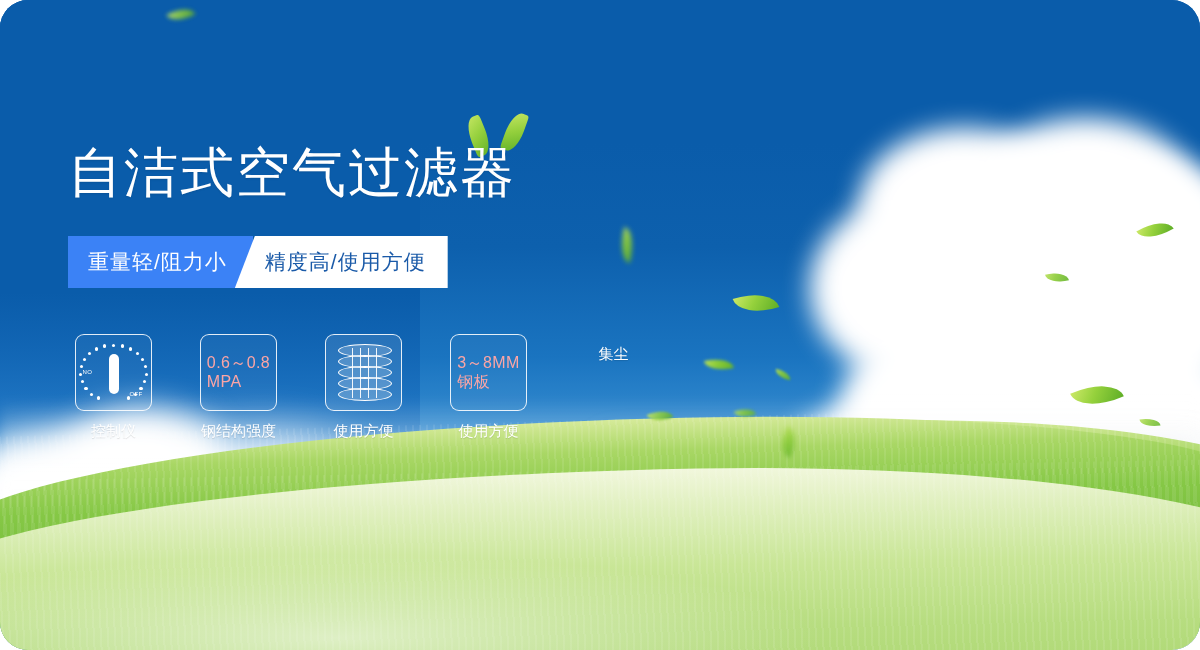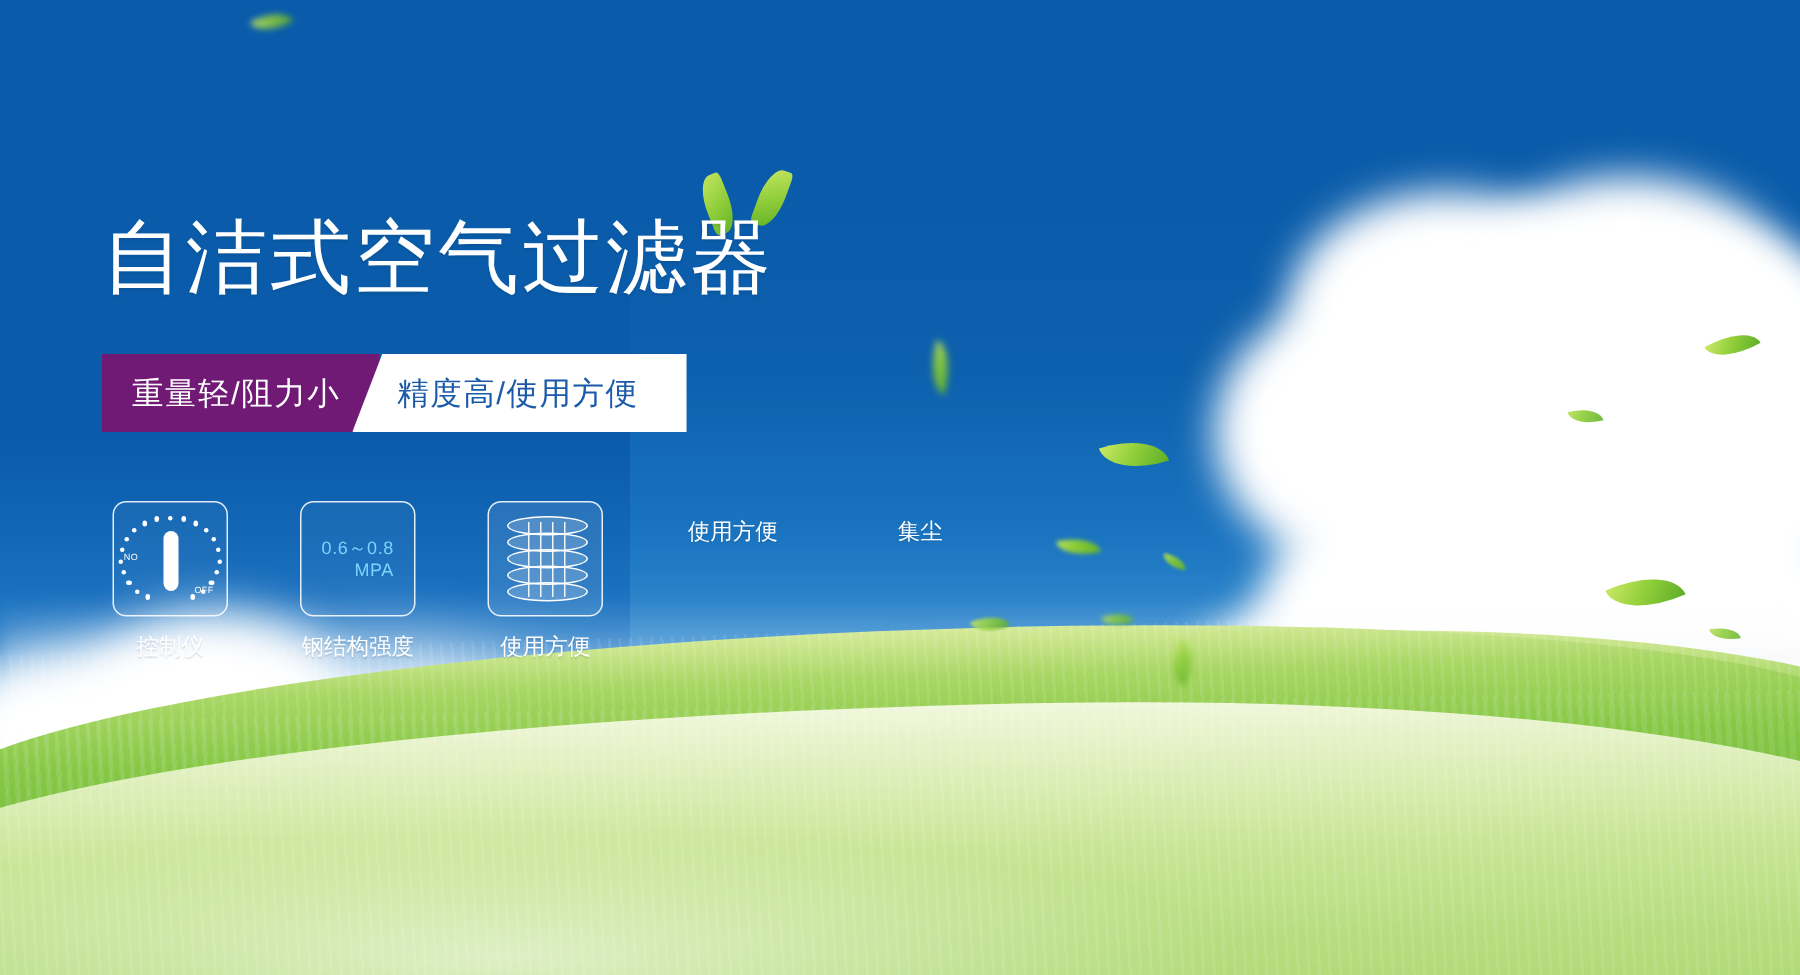--- a/index.html
+++ b/index.html
@@ -3,20 +3,21 @@
 <meta charset="utf-8">
 <style>
   html,body{margin:0;padding:0;background:#fff;}
   body{font-family:"Liberation Sans","DejaVu Sans",sans-serif;}
 
   .banner{
     position:relative;
     width:1200px;height:650px;
     overflow:hidden;
     background:#0a5caa;
+    border-radius:28px;
   }
 
   
   .sky{
     position:absolute;inset:0;
     background:
       linear-gradient(180deg,
         #0a5caa 0%,
         #0a5caa 22%,
         #0d60ad 38%,
@@ -111,45 +112,45 @@
   .sprout .lf1{left:2px;top:8px;transform:rotate(-22deg);}
   .sprout .lf2{left:38px;top:4px;transform:rotate(20deg);}
 
   
   .badges{position:absolute;left:68px;top:236px;display:flex;height:52px;}
   .badge{
     position:relative;display:flex;align-items:center;
     font-size:21px;letter-spacing:1px;
   }
   .badge-dark{
-    background:#701a75;color:#ffffff;
+    background:#3b82f6;color:#ffffff;
     padding:0 26px 0 20px;
   }
   .badge-light{
     background:#ffffff;color:#1a5aa8;
-    padding:0 32px 0 30px;margin-left:-18px;
+    padding:0 22px 0 30px;margin-left:-18px;
     clip-path:polygon(20px 0,100% 0,100% 100%,0 100%);
   }
 
   
   .features{
     position:absolute;left:76px;top:334px;
     display:flex;gap:50px;
   }
   .feat{width:75px;display:flex;flex-direction:column;align-items:center;}
   .feat-box{
     width:75px;height:75px;border:1px solid rgba(255,255,255,.88);
     border-radius:9px;position:relative;overflow:hidden;
     display:flex;align-items:center;justify-content:center;
     background:rgba(255,255,255,.04);
   }
   .feat-box.fill{background:rgba(255,255,255,.10);}
   .feat-text{
-    color:#7dd3fc;text-align:right;line-height:1.18;
-    font-size:12px;letter-spacing:.4px;
+    color:#fca5a5;text-align:left;line-height:1.18;
+    font-size:16px;letter-spacing:.4px;
   }
   .feat-label{
     margin-top:11px;color:#fff;font-size:15px;white-space:nowrap;
     text-shadow:0 1px 1px rgba(0,0,0,.12);
   }
 
   
   .dial{position:relative;width:62px;height:62px;}
   .dial .dot{position:absolute;width:3.4px;height:3.4px;background:#fff;border-radius:50%;}
   .dial .bar{
@@ -323,20 +324,26 @@
           <div class="disc" style="top:11px;"></div>
           <div class="disc" style="top:22px;"></div>
           <div class="disc" style="top:33px;"></div>
           <div class="disc" style="top:44px;"></div>
         </div>
       </div>
       <div class="feat-label">使用方便</div>
     </div>
 
     <div class="feat">
+      <div class="feat-box">
+        <div class="feat-text">
+          <div>3～8MM</div>
+          <div>钢板</div>
+        </div>
+      </div>
       <div class="feat-label">使用方便</div>
     </div>
 
     <div class="feat">
       <div class="feat-label">集尘</div>
     </div>
 
   </div>
 </div>
 

